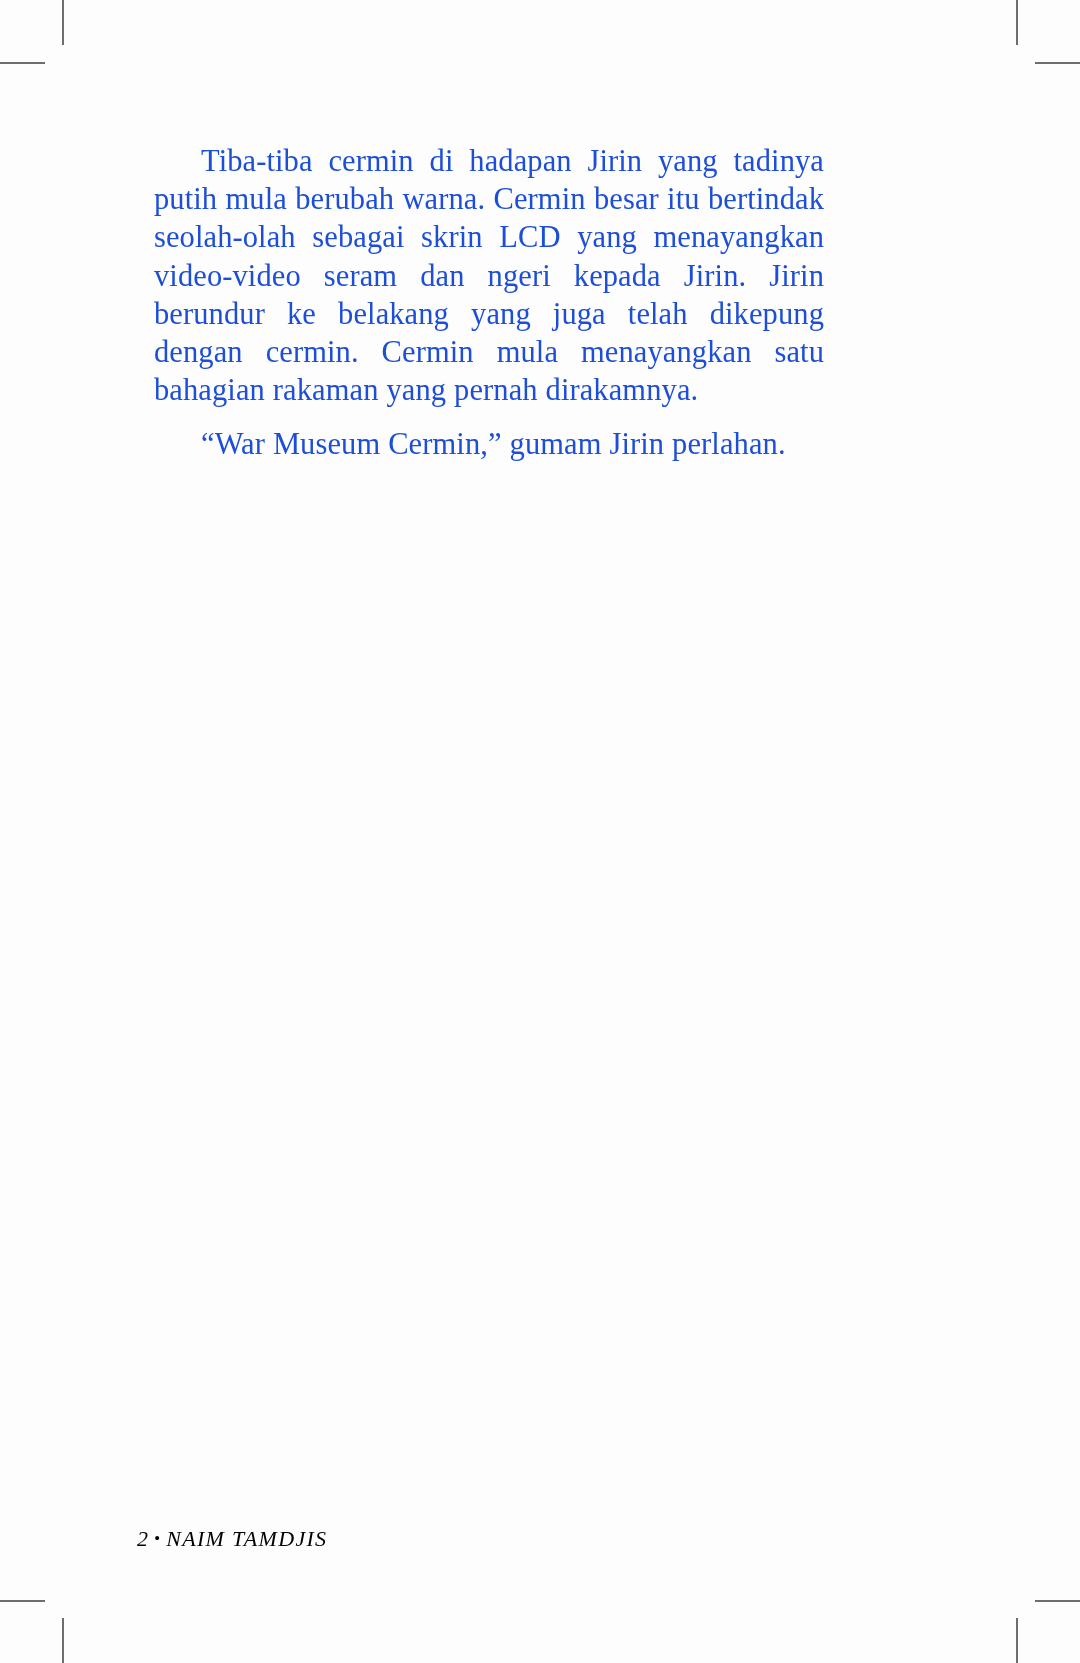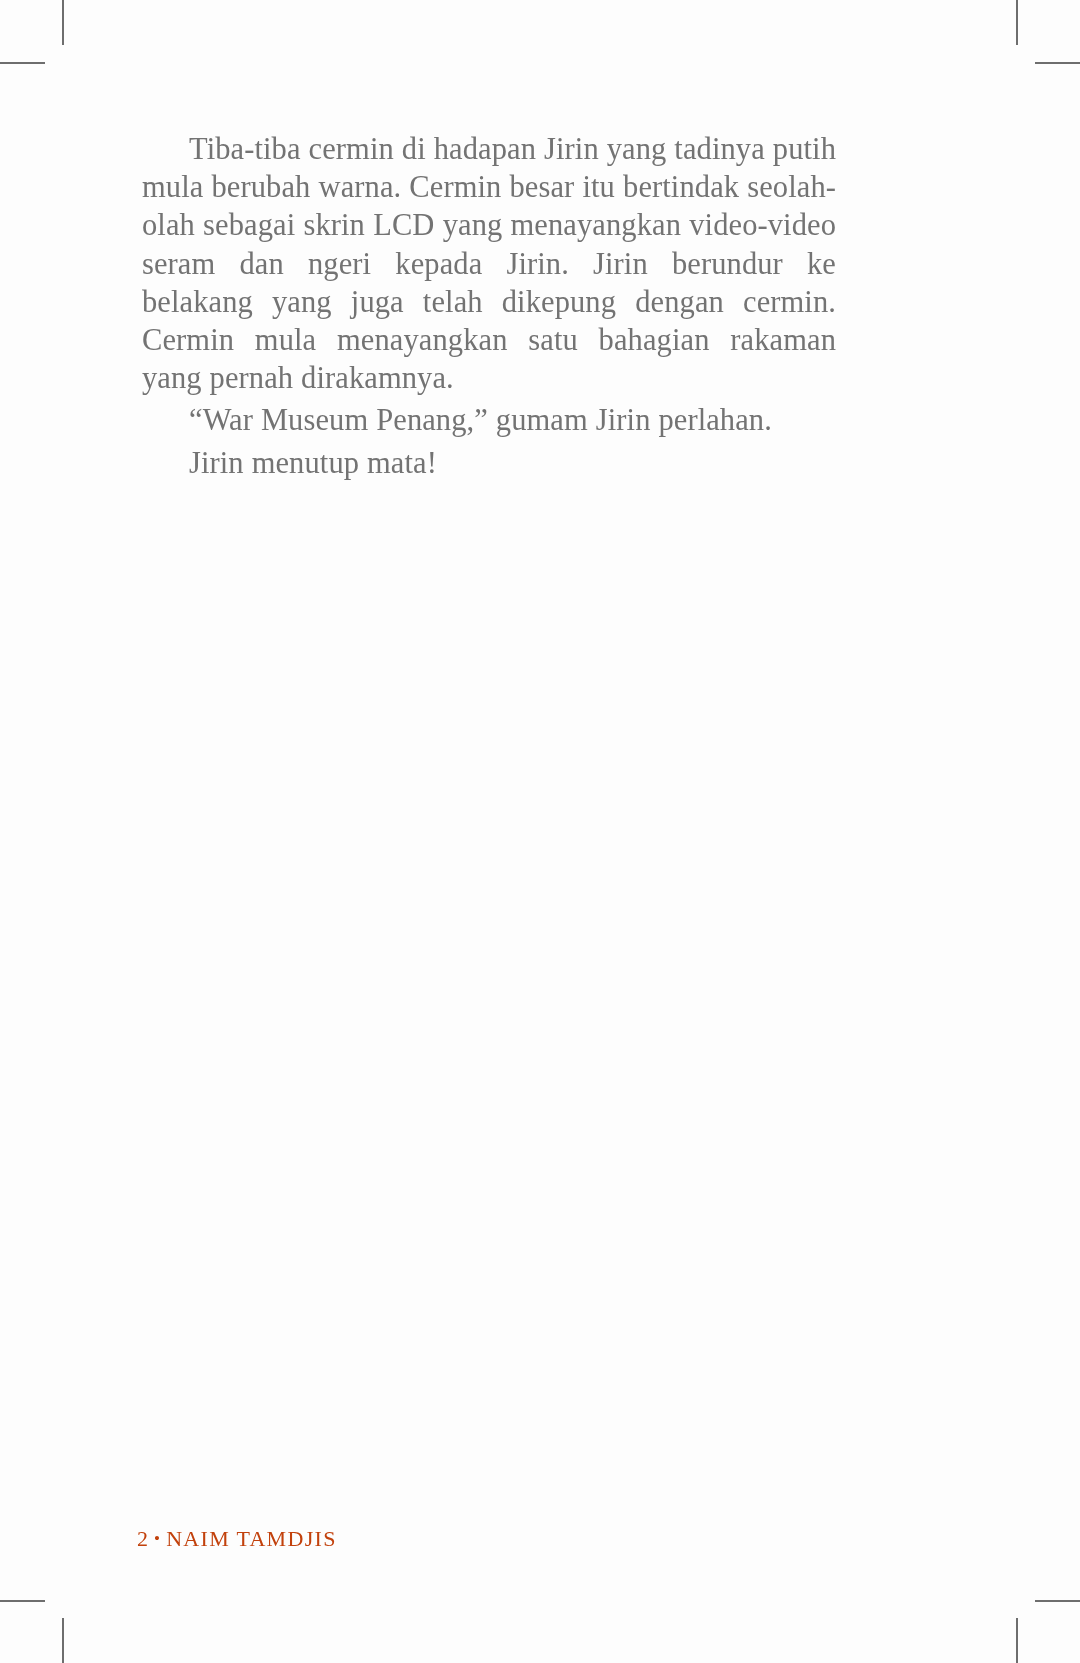--- a/index.html
+++ b/index.html
@@ -34,45 +34,46 @@
 
   
   .textblock {
     position: absolute;
     left: 138px;
     top: 126px;
     width: 702px;
   }
 
   .para {
-    margin: 4px;
+    margin: 16px;
     text-align: justify;
     text-justify: inter-word;
     text-indent: 47px;
     font-size: 30.5px;
     line-height: 38.2px;
-    color: #737373;
+    color: #1d4ed8;
     letter-spacing: 0.1px;
     word-spacing: 0.2px;
     -webkit-font-smoothing: antialiased;
   }
 
   
   .para:last-child { text-align: left; }
 
   
   .runfoot {
     position: absolute;
     left: 137px;
     top: 1526px;
     font-size: 22px;
     line-height: 26px;
-    color: #c2410c;
+    color: #000000;
     letter-spacing: 1.1px;
     white-space: nowrap;
+    font-style: italic;
   }
   .runfoot .folio { font-size: 22px; }
   .runfoot .sep   { padding: 0 5px; font-size: 17px; vertical-align: 2px; }
   .runfoot .author{ font-size: 22px; letter-spacing: 1.3px; }
 </style>
 </head>
 <body>
 
 <div class="page">
 
@@ -80,21 +81,20 @@
   <div class="crop crop-tl-h"></div>
   <div class="crop crop-tr-v"></div>
   <div class="crop crop-tr-h"></div>
   <div class="crop crop-bl-v"></div>
   <div class="crop crop-bl-h"></div>
   <div class="crop crop-br-v"></div>
   <div class="crop crop-br-h"></div>
 
   <div class="textblock">
     <p class="para">Tiba-tiba cermin di hadapan Jirin yang tadinya putih mula berubah warna. Cermin besar itu bertindak seolah-olah sebagai skrin LCD yang menayangkan video-video seram dan ngeri kepada Jirin. Jirin berundur ke belakang yang juga telah dikepung dengan cermin. Cermin mula menayangkan satu bahagian rakaman yang pernah dirakamnya.</p>
-    <p class="para">“War Museum Penang,” gumam Jirin perlahan.</p>
-    <p class="para">Jirin menutup mata!</p>
+    <p class="para">“War Museum Cermin,” gumam Jirin perlahan.</p>
   </div>
 
   <div class="runfoot">
     <span class="folio">2</span><span class="sep">•</span><span class="author">NAIM TAMDJIS</span>
   </div>
 
 </div>
 
 </body></html>

